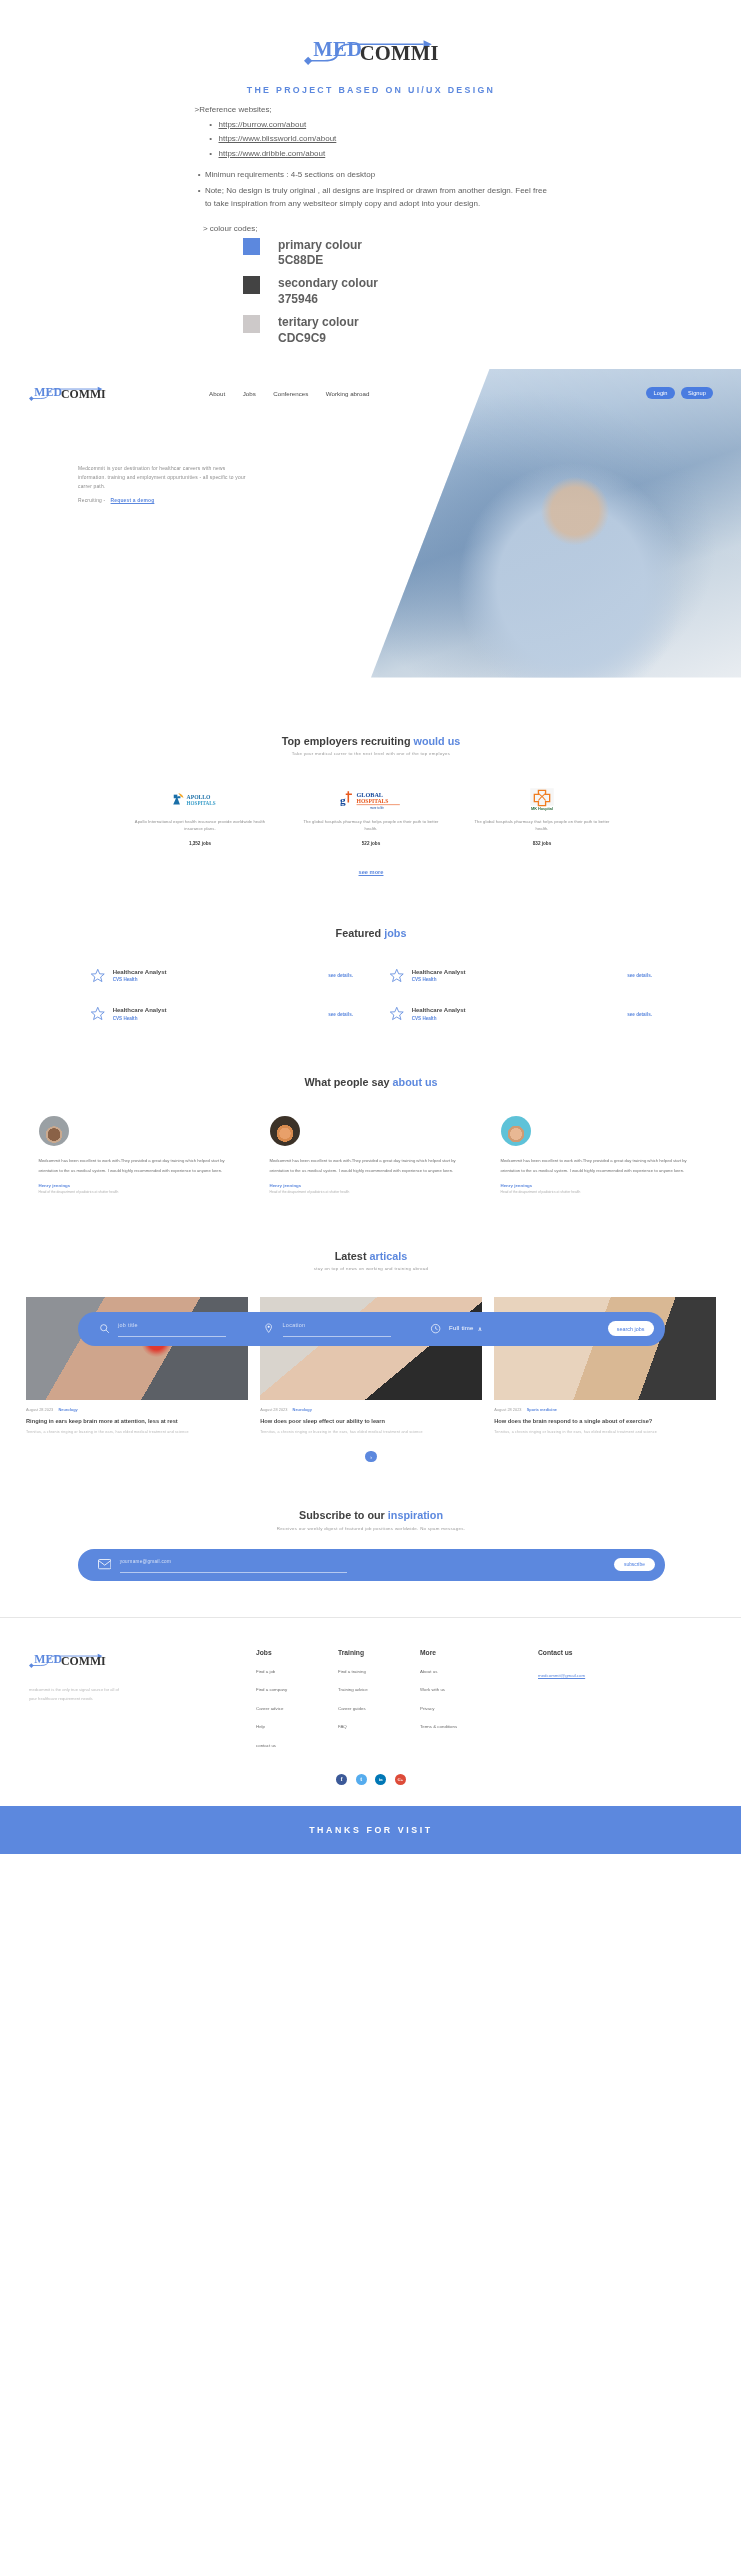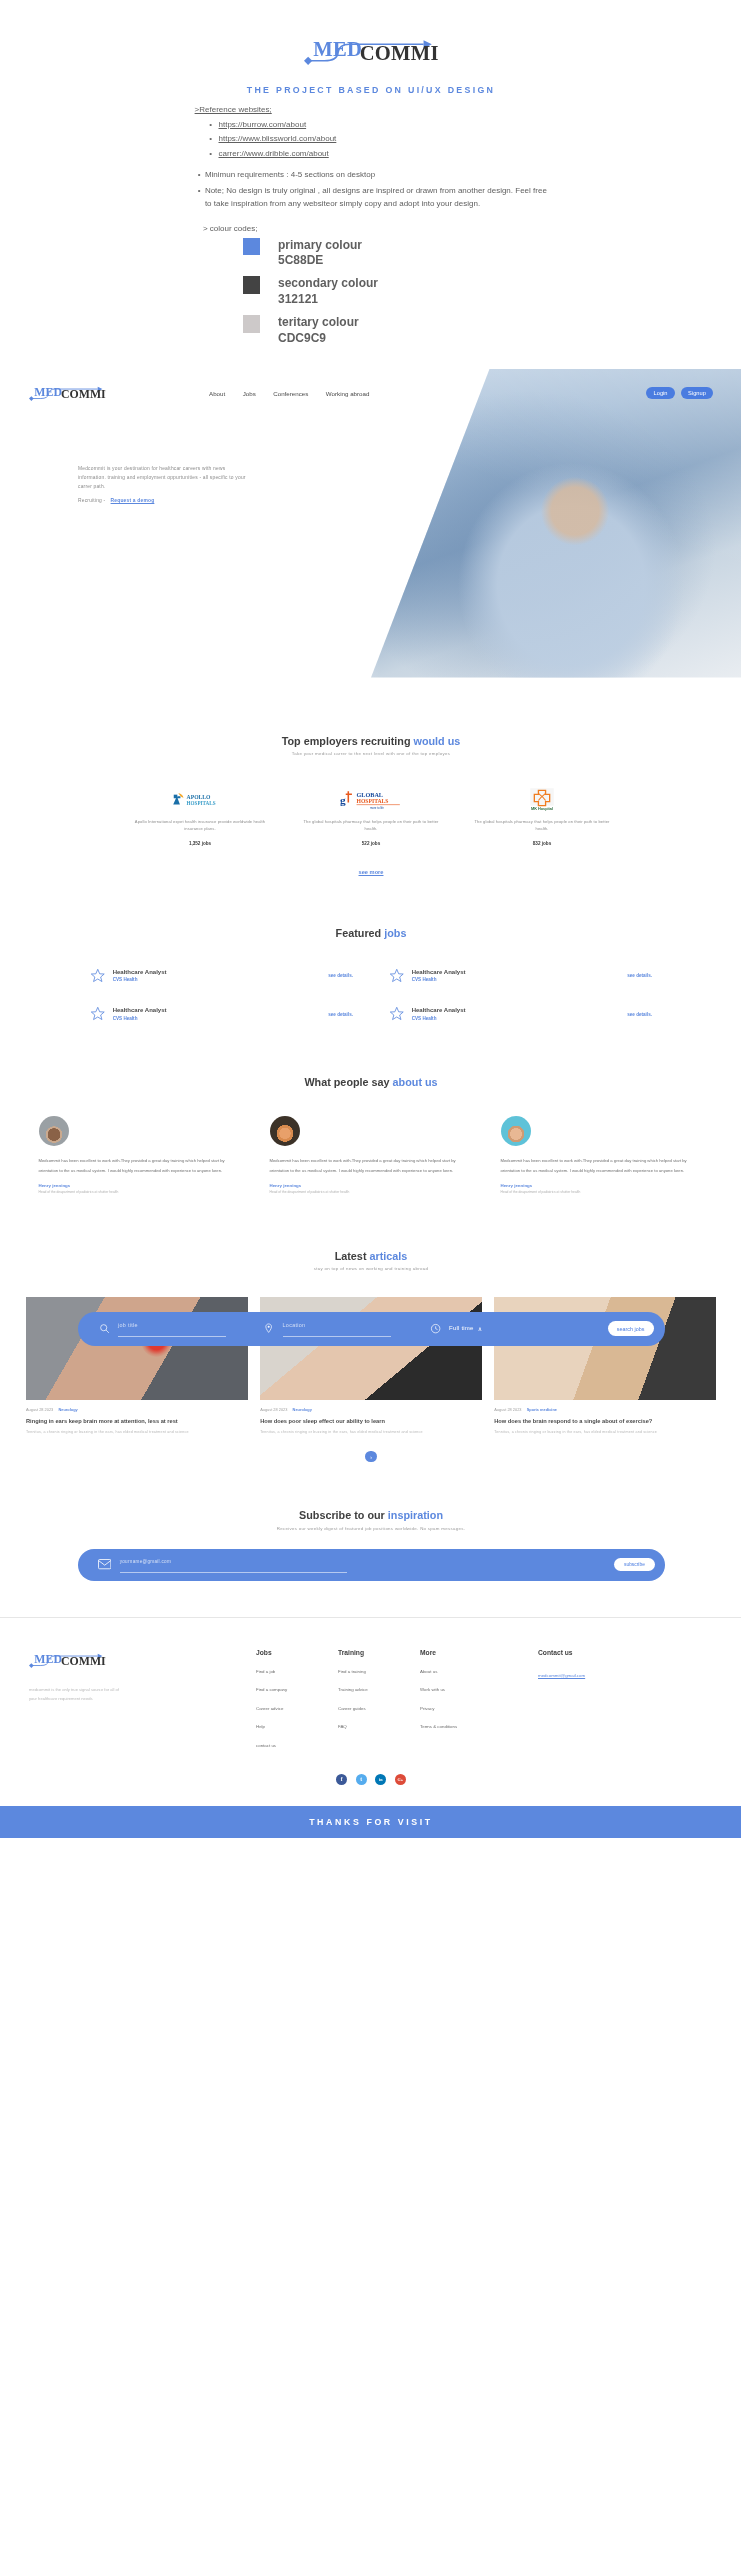--- a/index.html
+++ b/index.html
@@ -18,21 +18,21 @@
   .logo-wrap { position: relative; display: inline-block; }
   .logo-text { font-family: "Liberation Serif", serif; font-weight: 700; letter-spacing: .5px; white-space: nowrap; }
   .logo-med { color:#5C88DE; }
   .logo-commit { color:#333; }
 
   .brief-heading {
     text-align:center; color:#5C88DE; font-weight:700; font-size:8.8px;
     letter-spacing: 2.3px; margin-bottom: 8.2px;
   }
   .brief-body { width: 361px; margin: 0 auto; color:#5f5f5f; font-size:8px; line-height:1.62; }
-  .brief-body .lead { margin-left: 4.1px; text-decoration: underline; }
+  .brief-body .lead { margin-left: 4.1px; }
   .brief-list { list-style: none; margin: 2.1px 0 0 28px; }
   .brief-list li { position:relative; margin: 1.5px 0; }
   .brief-list li:before { content:"\2022"; position:absolute; left:-9.3px; color:#6b6b6b; }
   .brief-list a { color:#5f5f5f; text-decoration: underline; }
   .brief-notes { list-style:none; margin: 8.2px 0 0 7.2px; }
   .brief-notes li { position:relative; margin: 3.6px 0; padding-left: 7.2px; }
   .brief-notes li:before { content:"\2022"; position:absolute; left:0; color:#6b6b6b; }
   .brief-colourlead { margin: 11.3px 0 2.1px 12.4px; }
   .swatches { margin-left: 52px; }
   .swatch-row { display:flex; align-items:flex-start; margin-bottom: 7.2px; }
@@ -180,21 +180,21 @@
   .f-h { font-size: 6.7px; font-weight:700; color:#3f3f3f; }
   .f-l { margin-top: 13.4px; font-size: 4.4px; color:#6d6d6d; cursor:pointer; }
   .f-l:first-of-type { margin-top: 17.5px; }
   .f-mail { margin-top: 17.5px; font-size: 4.4px; color:#5C88DE; text-decoration: underline; cursor:pointer; }
 
   .social { margin: 26px auto 0; display:flex; justify-content:center; gap: 8.2px; }
   .soc { width: 11.3px; height:11.3px; border-radius:50%; display:flex; align-items:center; justify-content:center;
          color:#fff; font-size: 5.7px; font-weight:700; font-family:"Liberation Serif", serif; }
 
   .thanks {
-    margin-top: 21.6px; height: 32px; background:#5C88DE; color:#fff;
+    margin-top: 21.6px; height: 48px; background:#5C88DE; color:#fff;
     display:flex; align-items:center; justify-content:center;
     font-size: 8.8px; font-weight:700; letter-spacing: 2.6px;
   }
 </style>
 </head>
 <body>
 
 <div class="page">
 
   <section class="brief">
@@ -211,21 +211,21 @@
       </span>
     </div>
 
     <h1 class="brief-heading">THE PROJECT BASED ON UI/UX DESIGN</h1>
 
     <div class="brief-body">
       <div class="lead">&gt;Reference websites;</div>
       <ul class="brief-list">
         <li><a>https://burrow.com/about</a></li>
         <li><a>https://www.blissworld.com/about</a></li>
-        <li><a>carrer://www.dribble.com/about</a></li>
+        <li><a>https://www.dribble.com/about</a></li>
       </ul>
 
       <ul class="brief-notes">
         <li>Minimun requirements : 4-5 sections on desktop</li>
         <li>Note; No design is truly original , all designs are inspired or drawn from another design. Feel free to take inspiration from any websiteor simply copy and adopt into your design.</li>
       </ul>
 
       <div class="brief-colourlead">&gt; colour codes;</div>
 
       <div class="swatches">
@@ -233,21 +233,21 @@
           <div class="swatch" style="background:#5C88DE"></div>
           <div class="swatch-label">
             <div>primary colour</div>
             <div>5C88DE</div>
           </div>
         </div>
         <div class="swatch-row">
           <div class="swatch" style="background:#434343"></div>
           <div class="swatch-label">
             <div>secondary colour</div>
-            <div>312121</div>
+            <div>375946</div>
           </div>
         </div>
         <div class="swatch-row">
           <div class="swatch" style="background:#CDC9C9"></div>
           <div class="swatch-label">
             <div>teritary colour</div>
             <div>CDC9C9</div>
           </div>
         </div>
       </div>

